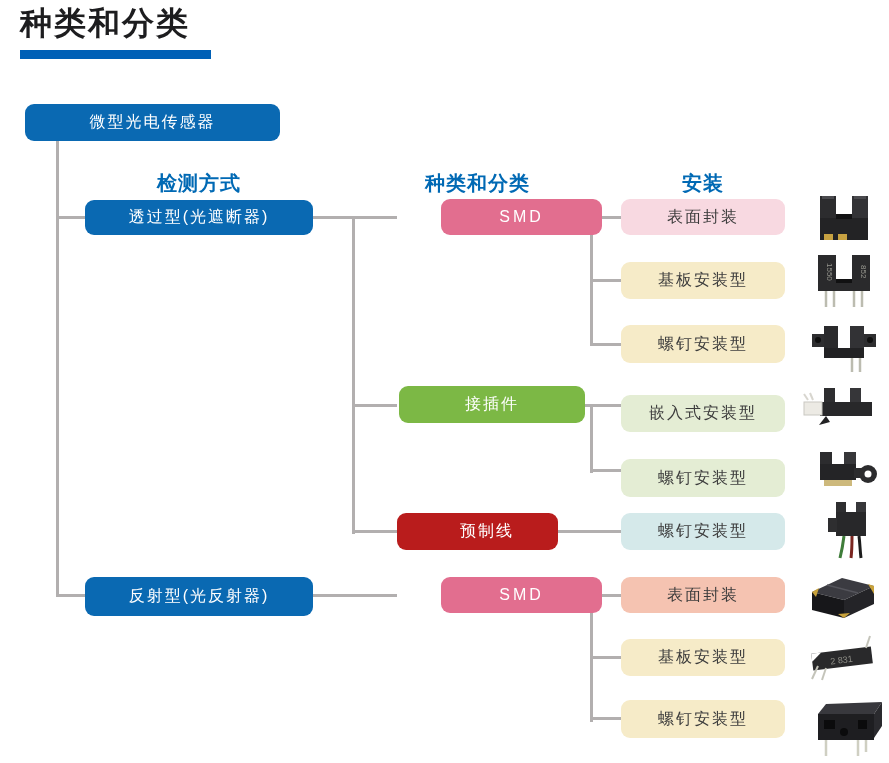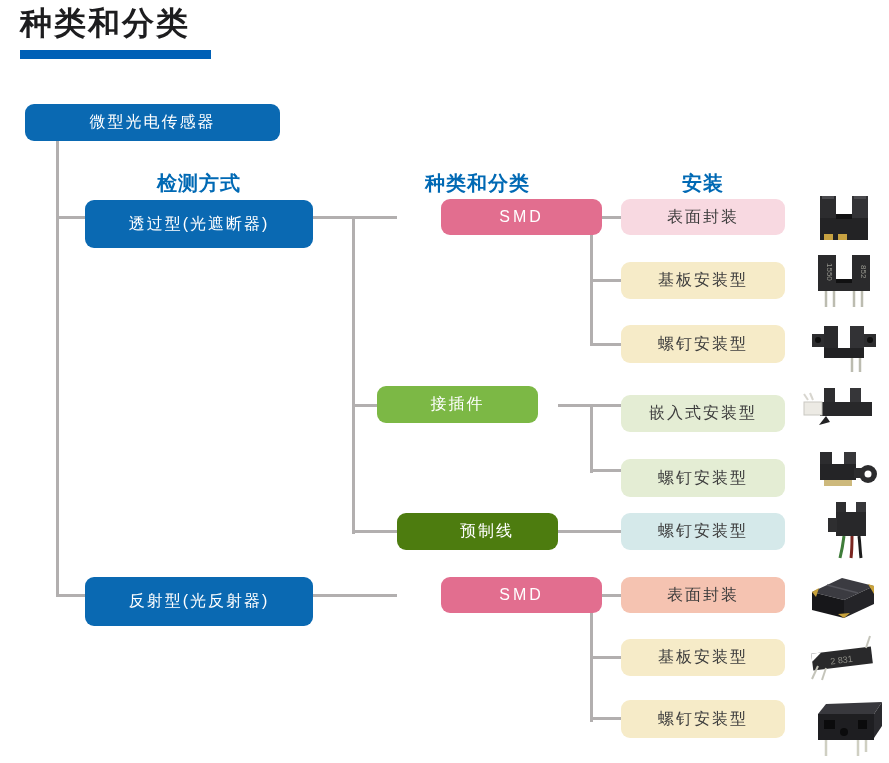--- a/index.html
+++ b/index.html
@@ -14,21 +14,21 @@
     text-align:center;letter-spacing:1px;}
   #hdr-detection{left:85px;width:228px;}
   #hdr-connection{left:397px;width:161px;}
   #hdr-mounting{left:621px;width:164px;}
 
   .node{position:absolute;border-radius:9px;display:flex;align-items:center;
     justify-content:center;font-size:16px;letter-spacing:2px;box-sizing:border-box;}
   .blue{background:#0a69b2;color:#ffffff;}
   .pink{background:#e26e8f;color:#ffffff;letter-spacing:3px;margin-left:44px;}
   .green{background:#7cb845;color:#ffffff;}
-  .teal{background:#4d7c0f;color:#ffffff;padding-left:19px;}
+  .teal{background:#b91c1c;color:#ffffff;padding-left:19px;}
   .lpink{background:#f8d9e1;color:#3c3c3c;}
   .cream{background:#f6ebc8;color:#3c3c3c;}
   .lgreen{background:#e4edd4;color:#3c3c3c;margin-top:8px;}
   .lteal{background:#d5e9ea;color:#3c3c3c;}
   .salmon{background:#f5c3b1;color:#3c3c3c;}
 
   .line{position:absolute;background:#b2afaf;}
   .photo{position:absolute;}
 </style>
 </head>
@@ -62,31 +62,31 @@
   <div class="line" style="left:56px;top:594px;width:29px;height:3px;"></div>
   <div class="line" style="left:313px;top:594px;width:84px;height:3px;"></div>
   <div class="line" style="left:557px;top:594px;width:64px;height:3px;"></div>
   <div class="line" style="left:590px;top:656px;width:31px;height:3px;"></div>
   <div class="line" style="left:590px;top:717px;width:31px;height:3px;"></div>
 
   <div class="node blue" style="left:25px;top:104px;width:255px;height:37px;">
     <span>微型光电传感器</span>
   </div>
 
-  <div class="node blue" style="left:85px;top:200px;width:228px;height:48px;">
+  <div class="node blue" style="left:85px;top:200px;width:228px;height:35px;">
     <span>透过型(光遮断器)</span>
   </div>
-  <div class="node blue" style="left:85px;top:577px;width:228px;height:49px;">
+  <div class="node blue" style="left:85px;top:577px;width:228px;height:39px;">
     <span>反射型(光反射器)</span>
   </div>
 
   <div class="node pink" style="left:397px;top:199px;width:161px;height:36px;">
     <span>SMD</span>
   </div>
-  <div class="node green" style="left:377px;top:386px;width:161px;height:37px;font-family:Liberation Serif, serif;">
+  <div class="node green" style="left:399px;top:386px;width:186px;height:37px;font-family:Liberation Serif, serif;">
     <span>接插件</span>
   </div>
   <div class="node teal" style="left:397px;top:513px;width:161px;height:37px;">
     <span>预制线</span>
   </div>
   <div class="node pink" style="left:397px;top:577px;width:161px;height:36px;">
     <span>SMD</span>
   </div>
 
   <div class="node lpink" style="left:621px;top:199px;width:164px;height:36px;">

